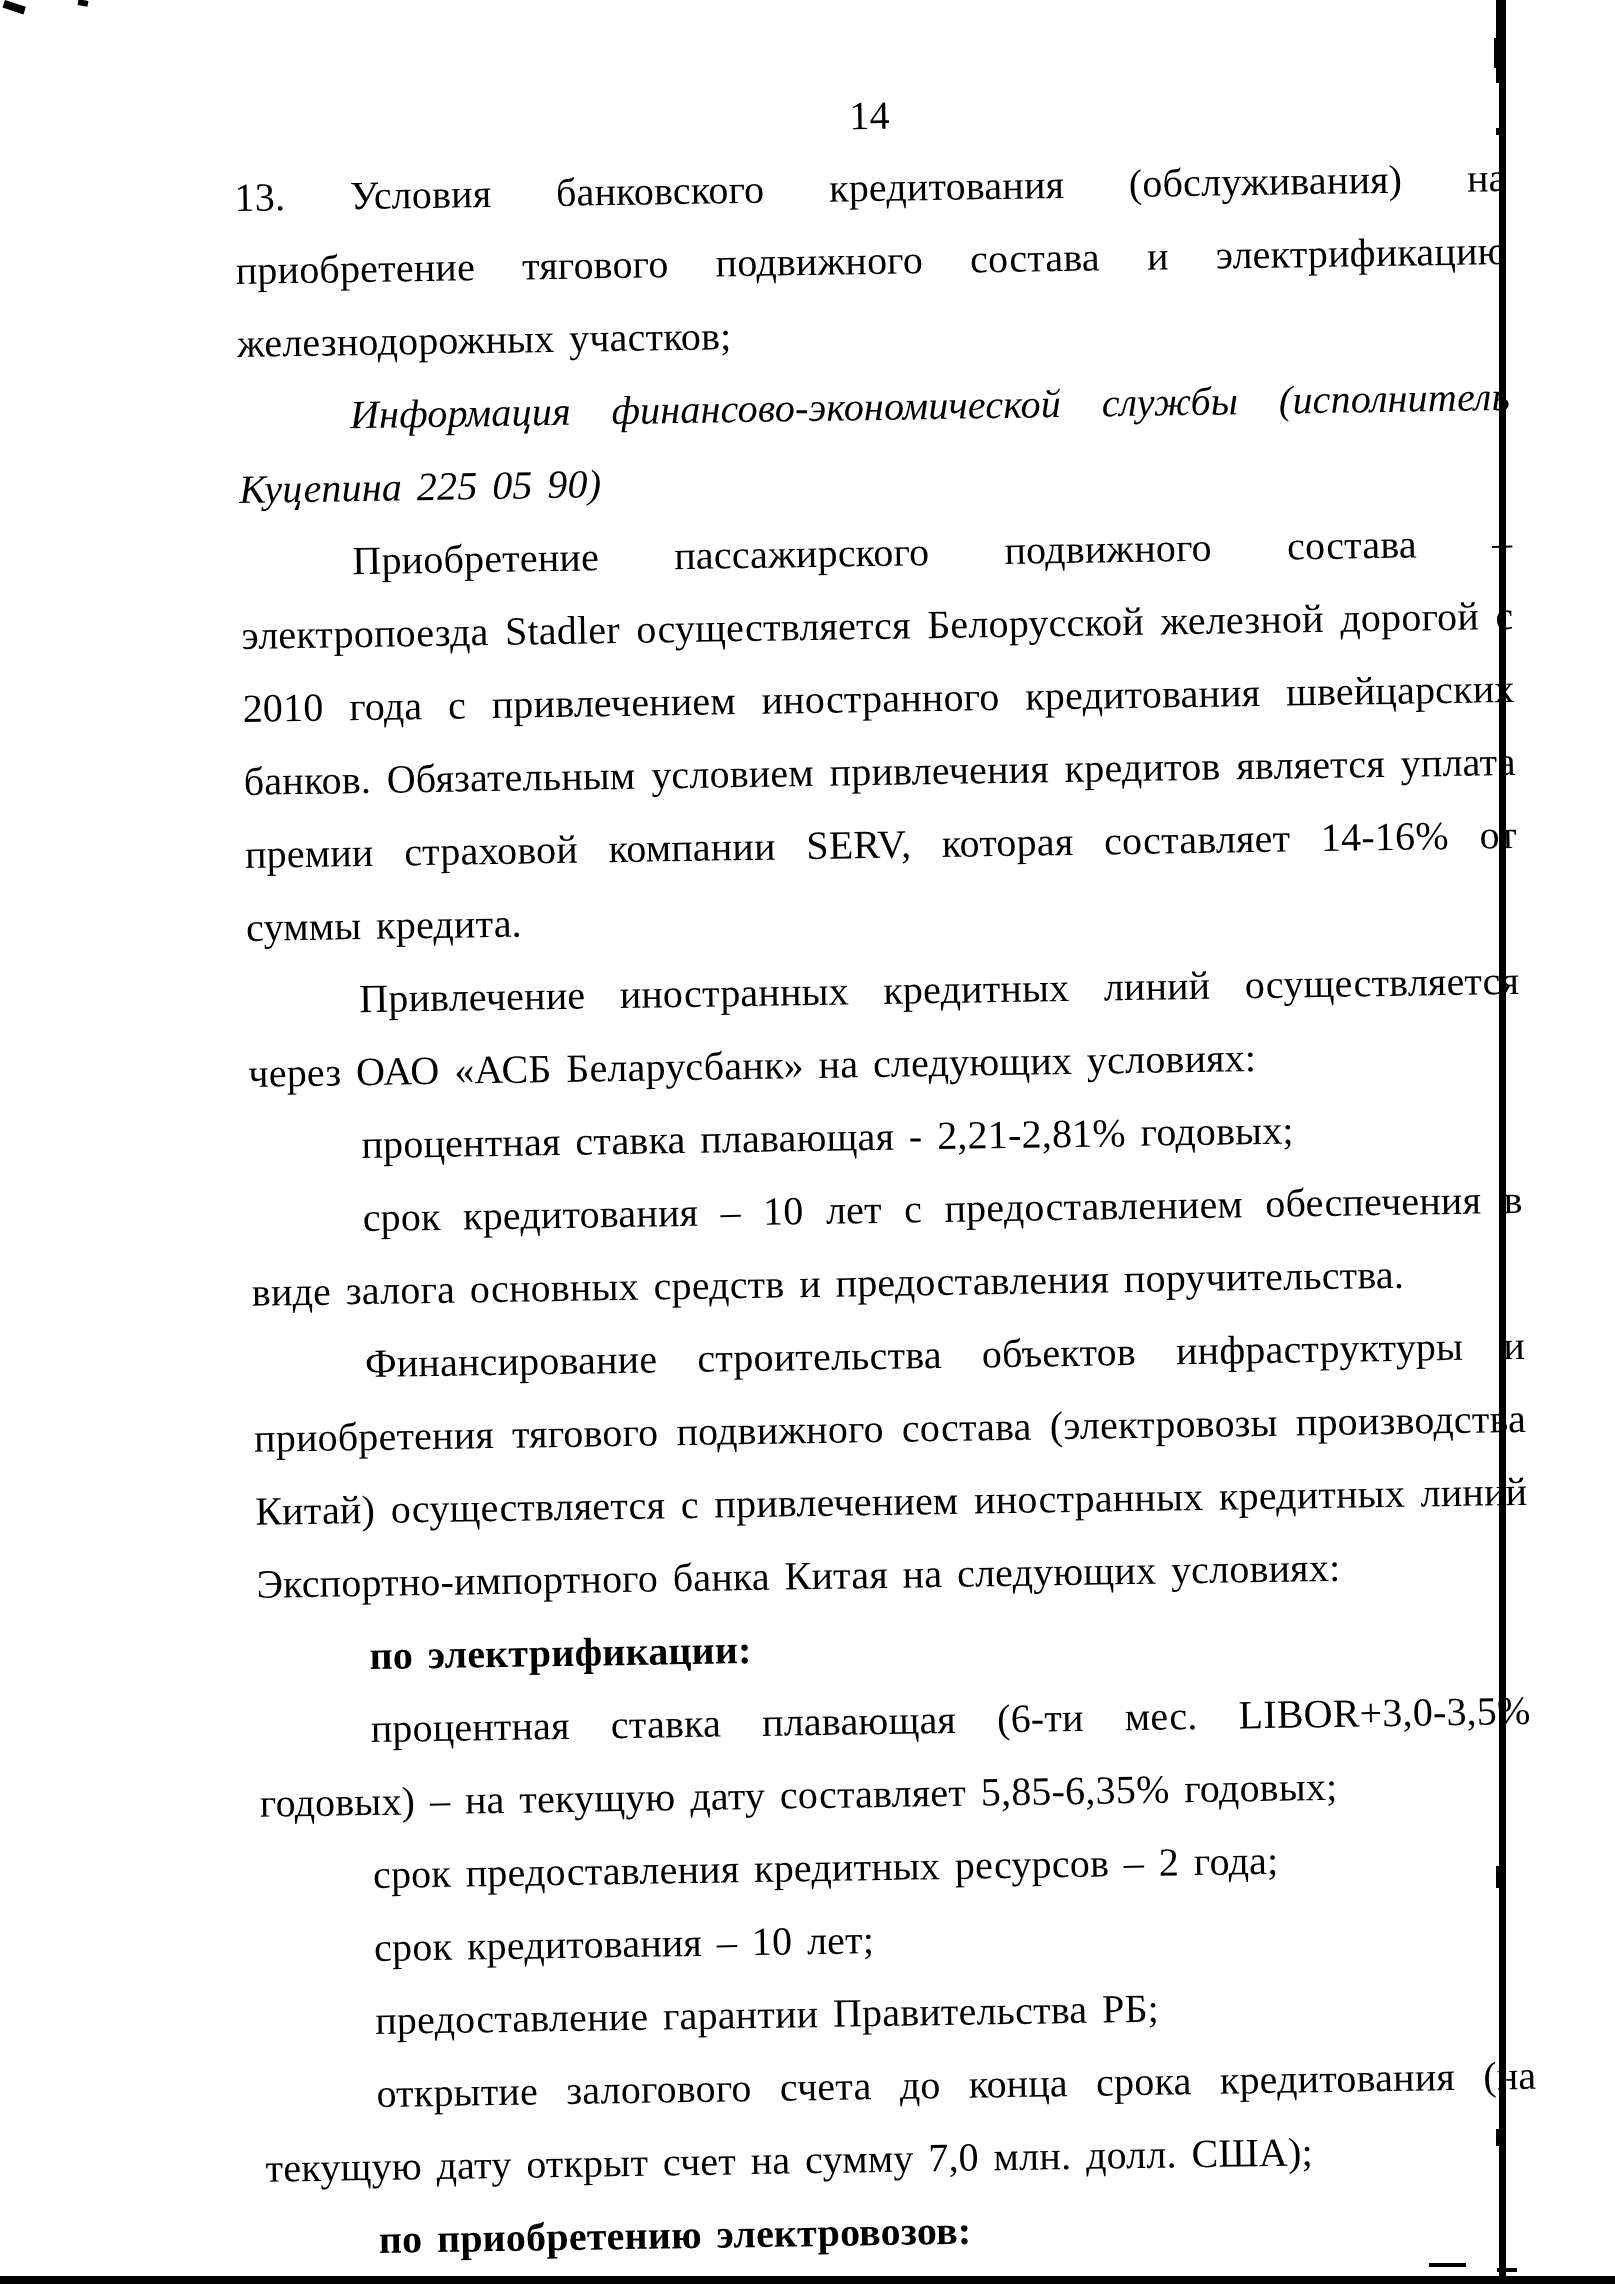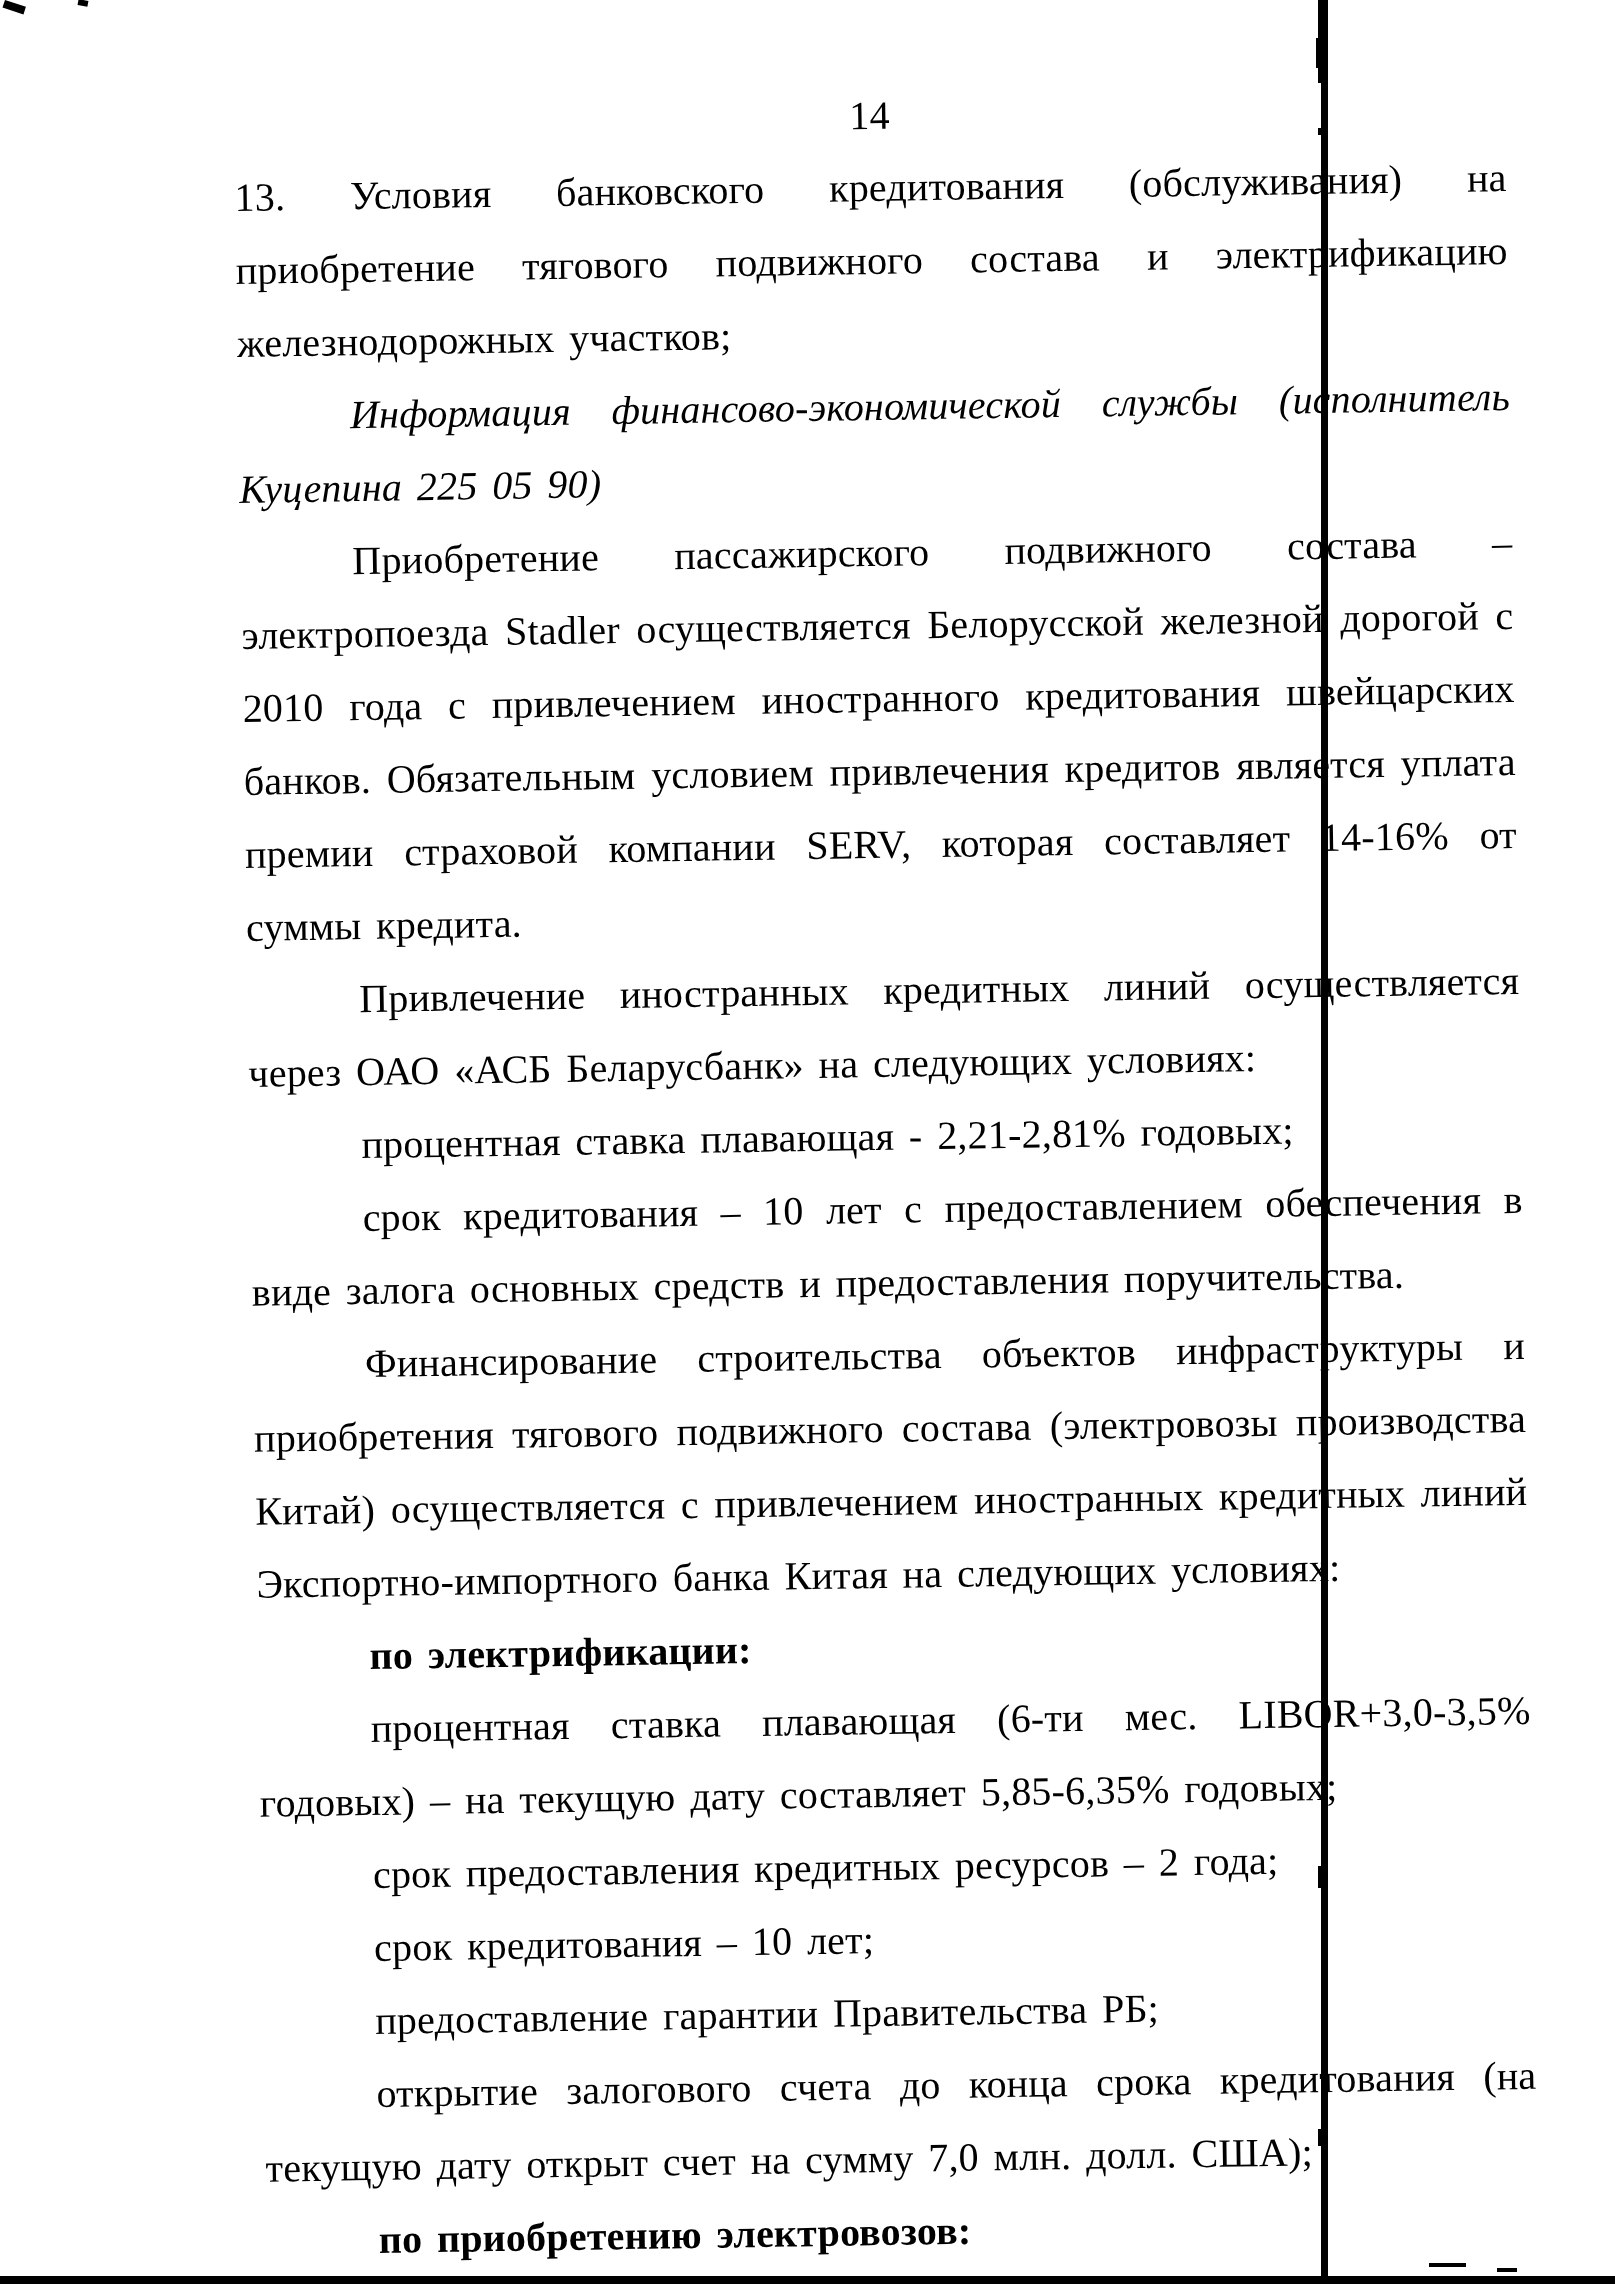--- a/index.html
+++ b/index.html
@@ -5,21 +5,21 @@
   html,body{margin:0;padding:0;}
   body{
     width:1616px;height:2284px;
     background:#ffffff;
     position:relative;
     overflow:hidden;
     font-family:"Liberation Serif", serif;
   }
   .page{
     position:absolute;left:0;top:0;
-    width:1328px;height:2284px;
+    width:1506px;height:2284px;
     background:#ffffff;
   }
   .content{
     position:absolute;
     left:233px;top:93px;
     width:1272px;
     transform:rotate(-0.9deg);
     transform-origin:0 0;
     color:#000;
   }

